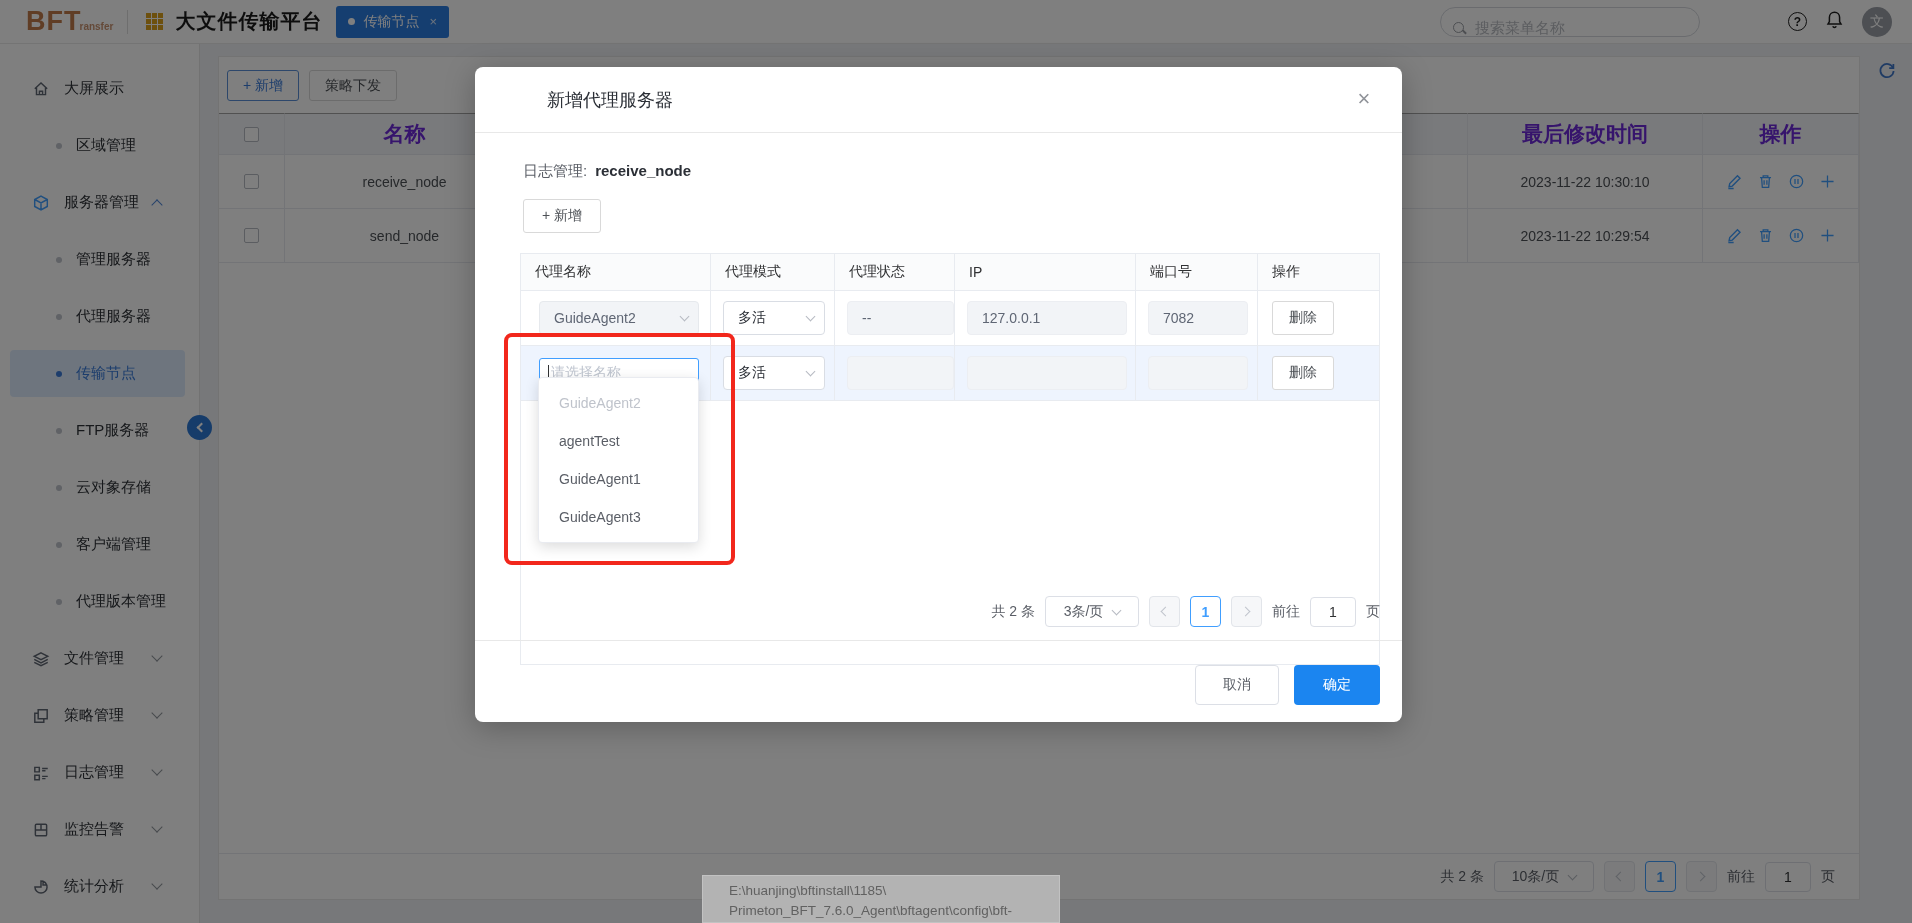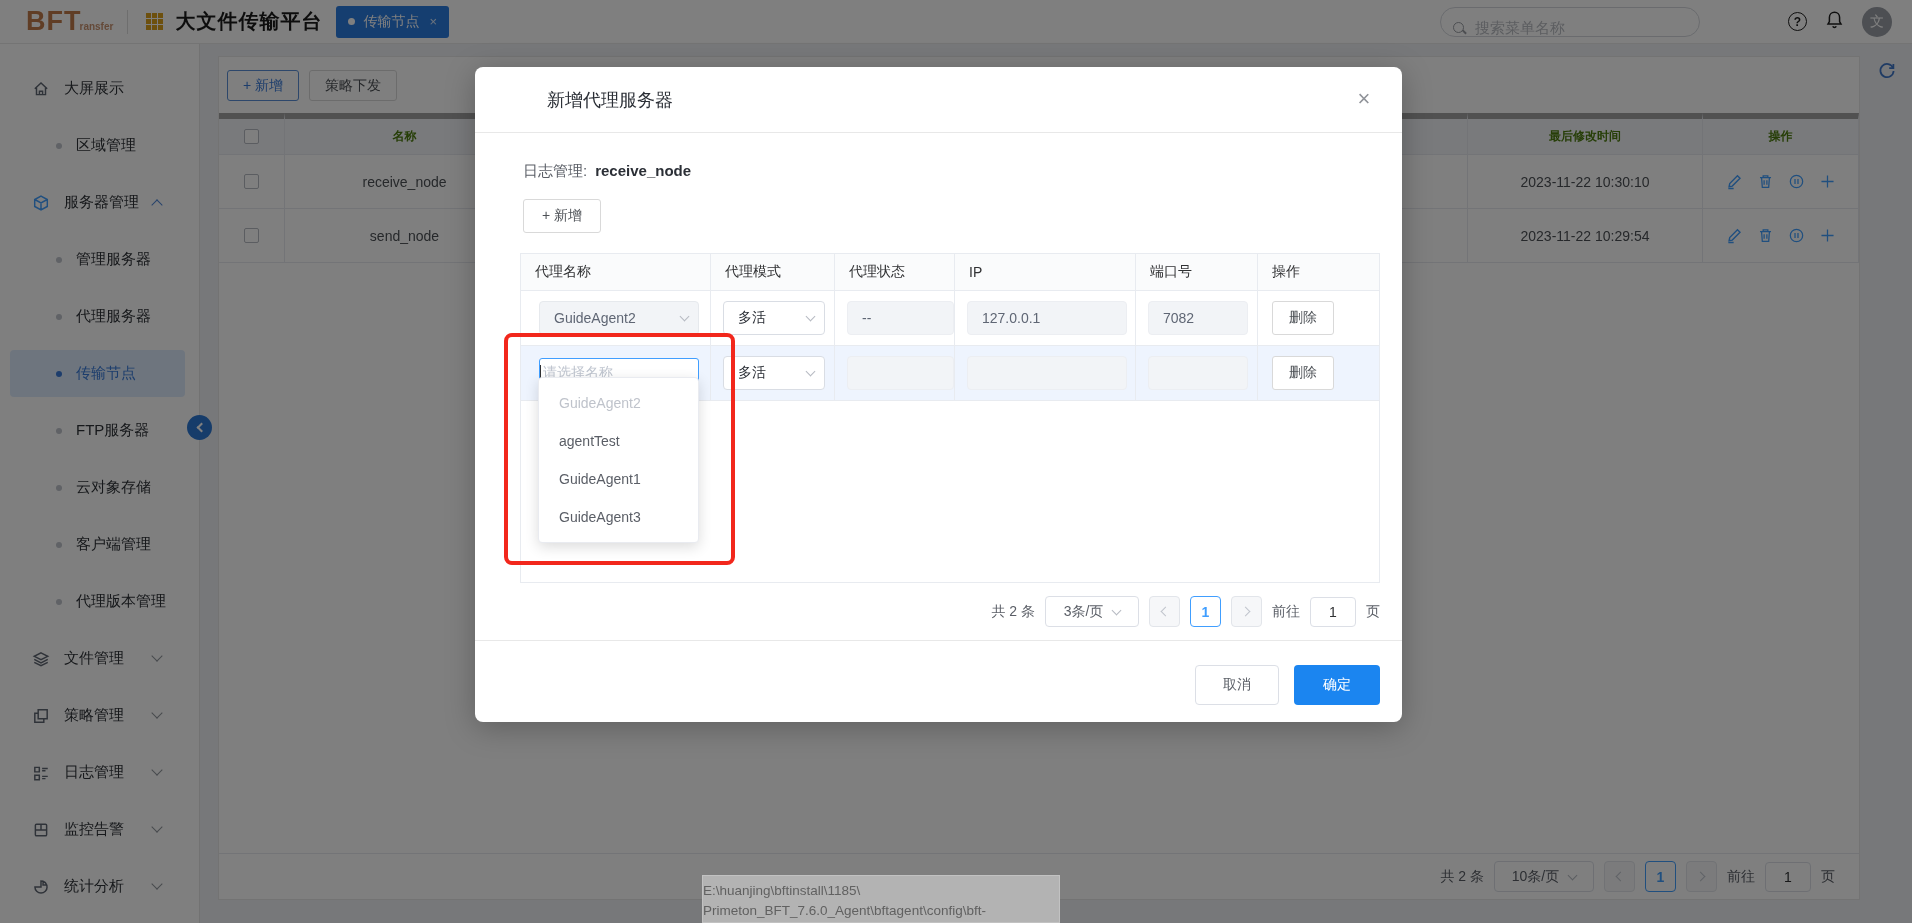--- a/index.html
+++ b/index.html
@@ -72,22 +72,22 @@
   .btn { height:31px; padding:0 15px; border-radius:3px; background:#fff; font-size:14px;
          display:flex; align-items:center; cursor:pointer; }
   .btn-blue-o { border:1px solid #5a8fd6; color:#3a7bd9; }
   .btn-gray-o { border:1px solid #d9d9d9; color:#4d5156; }
 
   .g-table { width:100%; }
   .g-row { display:grid; grid-template-columns:66px 240px 1fr 235px 156px; }
   .g-row > div { border-bottom:1px solid #e6e9ee; border-right:1px solid #e6e9ee;
                  display:flex; align-items:center; justify-content:center; }
   .g-row > div:first-child { border-left:none; }
-  .g-head > div { background:#f3f5f8; height:42px; font-weight:700; font-size:12px; color:#4d7c0f;
-                  border-top:6px solid #a3a3a3; }
+  .g-head > div { background:#f3f5f8; height:42px; font-weight:700; font-size:21px; color:#6d28d9;
+                  border-top:1px solid #a3a3a3; }
   .g-body > div { height:54px; font-size:14px; color:#4f5archive3; color:#4d5156; background:#fff; }
   .cbx { width:15px; height:15px; border:1px solid #b6bac2; border-radius:2px; background:#fff; }
   .act-icons { display:flex; gap:14px; align-items:center; }
   .act-icons svg { display:block; }
 
   .pgbar { position:absolute; left:0; right:0; bottom:0; height:46px; border-top:1px solid #e6e9ee;
            display:flex; align-items:center; justify-content:flex-end; gap:10px; padding-right:24px;
            font-size:14px; color:#5a5e66; background:#fff; }
   .pg-select { height:31px; border:1px solid #dcdfe6; border-radius:4px; display:flex; align-items:center;
                justify-content:center; gap:10px; color:#5a5e66; padding:0 10px; min-width:100px; }
@@ -113,21 +113,21 @@
            border-radius:8px; box-shadow:0 6px 30px rgba(0,0,0,.25); z-index:60; }
   .m-head { height:66px; border-bottom:1px solid #e8e8e8; display:flex; align-items:center; }
   .m-title { margin-left:72px; font-size:18px; font-weight:500; color:#2b2f36; }
   .m-close { position:absolute; right:24px; top:18px; font-size:22px; color:#909399; width:28px;
              height:28px; display:flex; align-items:center; justify-content:center; cursor:pointer; }
   .m-node { position:absolute; left:48px; top:95px; font-size:15px; color:#5a5e66; }
   .m-node b { color:#2b2f36; font-weight:700; margin-left:8px; }
   .m-add { position:absolute; left:48px; top:132px; width:78px; height:34px; border:1px solid #d9d9d9;
            border-radius:3px; display:flex; align-items:center; justify-content:center; color:#4d5156;
            background:#fff; cursor:pointer; }
-  .m-twrap { position:absolute; left:45px; top:186px; width:860px; height:330px;
+  .m-twrap { position:absolute; left:45px; top:186px; width:860px; height:412px;
              border:1px solid #e8ebf0; }
   .m-row { display:grid; grid-template-columns:190px 124px 120px 181px 122px 121px; }
   .m-row > div { border-right:1px solid #e8ebf0; border-bottom:1px solid #e8ebf0;
                  display:flex; align-items:center; }
   .m-row > div:last-child { border-right:none; }
   .m-thead > div { height:37px; background:#fafbfc; font-weight:500; color:#303133; padding-left:14px; }
   .m-tr > div { height:55px; background:#fff; }
   .m-tr2 > div { background:#eef4fe; }
   .ctl { height:34px; border-radius:4px; margin-left:12px; display:flex; align-items:center; }
   .sel-dis { width:160px; margin-left:18px; background:#f2f4f7; border:1px solid #e6e9ed;
@@ -135,21 +135,21 @@
   .sel { background:#fff; border:1px solid #d9dde4; color:#2b2f36; padding-left:14px;
          justify-content:space-between; padding-right:10px; }
   .sel-mode { width:102px; }
   .inp-dis { background:#f2f4f7; border:1px solid #eceef2; color:#5f6674; padding-left:14px; }
   .cvd { width:7px; height:7px; border-right:1.5px solid #b6bac2; border-bottom:1.5px solid #b6bac2;
          transform:rotate(45deg); margin-top:-3px; flex:none; }
   .m-del { width:62px; height:34px; margin-left:14px; border:1px solid #d9d9d9; border-radius:3px;
            background:#fff; color:#4d5156; display:flex; align-items:center; justify-content:center;
            cursor:pointer; }
   .name-input { width:160px; height:31px; margin-left:18px; border:1px solid #409eff; border-radius:3px;
-                background:#fff; display:flex; align-items:center; padding-left:0; position:relative; }
+                background:#fff; display:flex; align-items:center; padding-left:8px; position:relative; }
   .name-input .caret { width:1px; height:17px; background:#303133; margin-right:2px; }
   .name-input .ph { color:#bfc5cf; font-size:14px; }
 
   .dropdown { position:absolute; left:63px; top:310px; width:161px; background:#fff; border:1px solid #e9ebf0;
               border-radius:4px; box-shadow:0 4px 14px rgba(0,0,0,.14); padding:6px 0; z-index:65; }
   .dd-item { height:38px; display:flex; align-items:center; padding-left:20px; font-size:14px;
              color:#5a5e66; cursor:pointer; }
   .dd-dis { color:#bfc3cb; }
 
   .redbox { position:absolute; left:29px; top:266px; width:231px; height:232px; border:4px solid #f2271c;
@@ -160,21 +160,21 @@
   .m-footline { position:absolute; left:0; right:0; top:573px; border-top:1px solid #e8e8e8; }
   .m-cancel { position:absolute; right:123px; top:598px; width:84px; height:40px; border:1px solid #dcdfe6;
               border-radius:4px; background:#fff; color:#5a5e66; display:flex; align-items:center;
               justify-content:center; cursor:pointer; }
   .m-ok { position:absolute; right:22px; top:598px; width:86px; height:40px; border-radius:4px;
           background:#1b85f0; color:#fff; display:flex; align-items:center; justify-content:center;
           cursor:pointer; }
 
   
   .tooltip { position:absolute; left:702px; top:875px; width:358px; height:48px; overflow:hidden;
-             background:#b3b3b3; border:1px solid #c2c2c2; padding:5px 0; z-index:80;
+             background:#b3b3b3; border:1px solid #c2c2c2; padding:5px 26px; z-index:80;
              font-size:13.5px; line-height:20px; color:#616161; white-space:nowrap; }
 </style>
 </head>
 <body>
 
 <div class="stage">
 
   <div class="hdr">
     <div class="logo">
       <span class="logo-bft">BFT</span>

